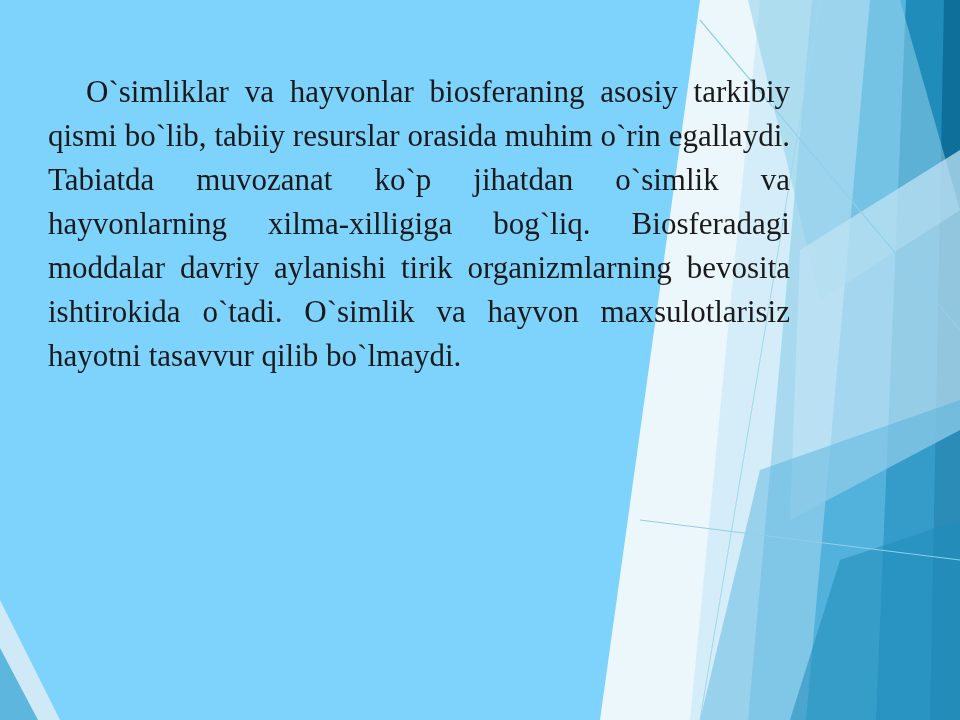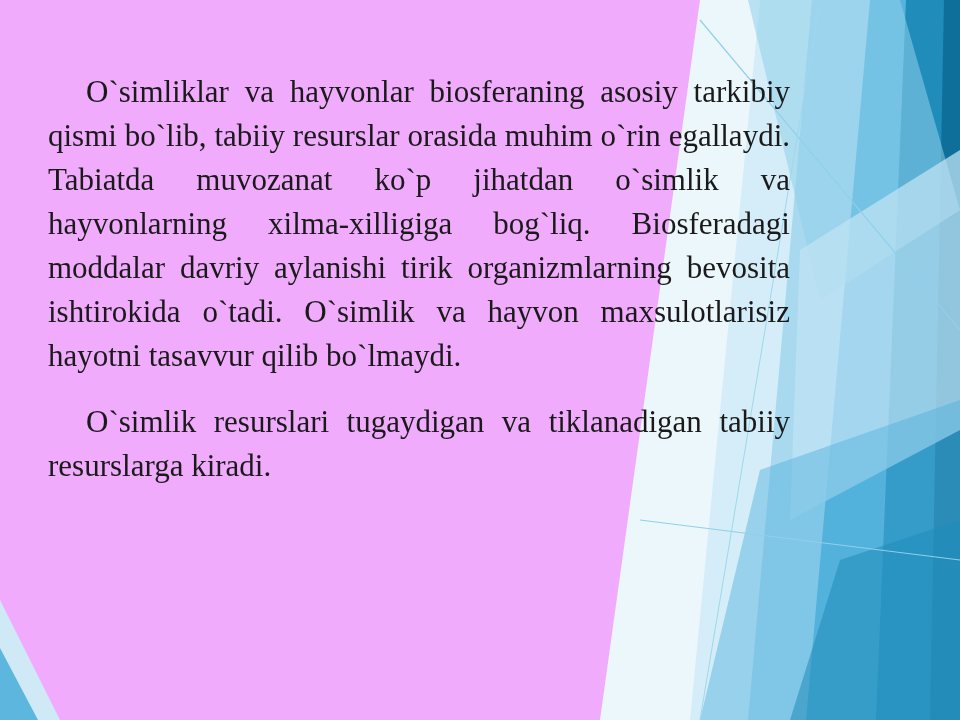--- a/index.html
+++ b/index.html
@@ -10,21 +10,21 @@
     width: 960px;
     height: 720px;
     background: #ffffff;
     font-family: "Liberation Serif", serif;
     overflow: hidden;
   }
   .slide {
     position: relative;
     width: 960px;
     height: 720px;
-    background: #f0abfc;
+    background: #7dd3fc;
     overflow: hidden;
   }
   .decor {
     position: absolute;
     inset: 0;
     width: 960px;
     height: 720px;
     pointer-events: none;
   }
   .content {
@@ -70,16 +70,15 @@
     <polygon points="760,470 960,400 960,720 700,720" fill="#4fb0db" opacity="0.45"></polygon>
     <polygon points="840,560 960,520 960,720 790,720" fill="#1f8cba" opacity="0.55"></polygon>
 
     <polyline points="700,20 960,330" fill="none" stroke="#8fd0ea" stroke-width="1.2"></polyline>
     <polyline points="640,520 960,560" fill="none" stroke="#8fd0ea" stroke-width="1.2"></polyline>
     <polyline points="820,0 700,720" fill="none" stroke="#9fd7ee" stroke-width="1"></polyline>
   </svg>
 
   <div class="content">
     <p class="para">O`simliklar va hayvonlar biosferaning asosiy tarkibiy qismi bo`lib, tabiiy resurslar orasida muhim o`rin egallaydi. Tabiatda muvozanat ko`p jihatdan o`simlik va hayvonlarning xilma-xilligiga bog`liq. Biosferadagi moddalar davriy aylanishi tirik organizmlarning bevosita ishtirokida o`tadi. O`simlik va hayvon maxsulotlarisiz hayotni tasavvur qilib bo`lmaydi.</p>
-    <p class="para">O`simlik resurslari tugaydigan va tiklanadigan tabiiy resurslarga kiradi.</p>
   </div>
 
 </div>
 
 </body></html>

